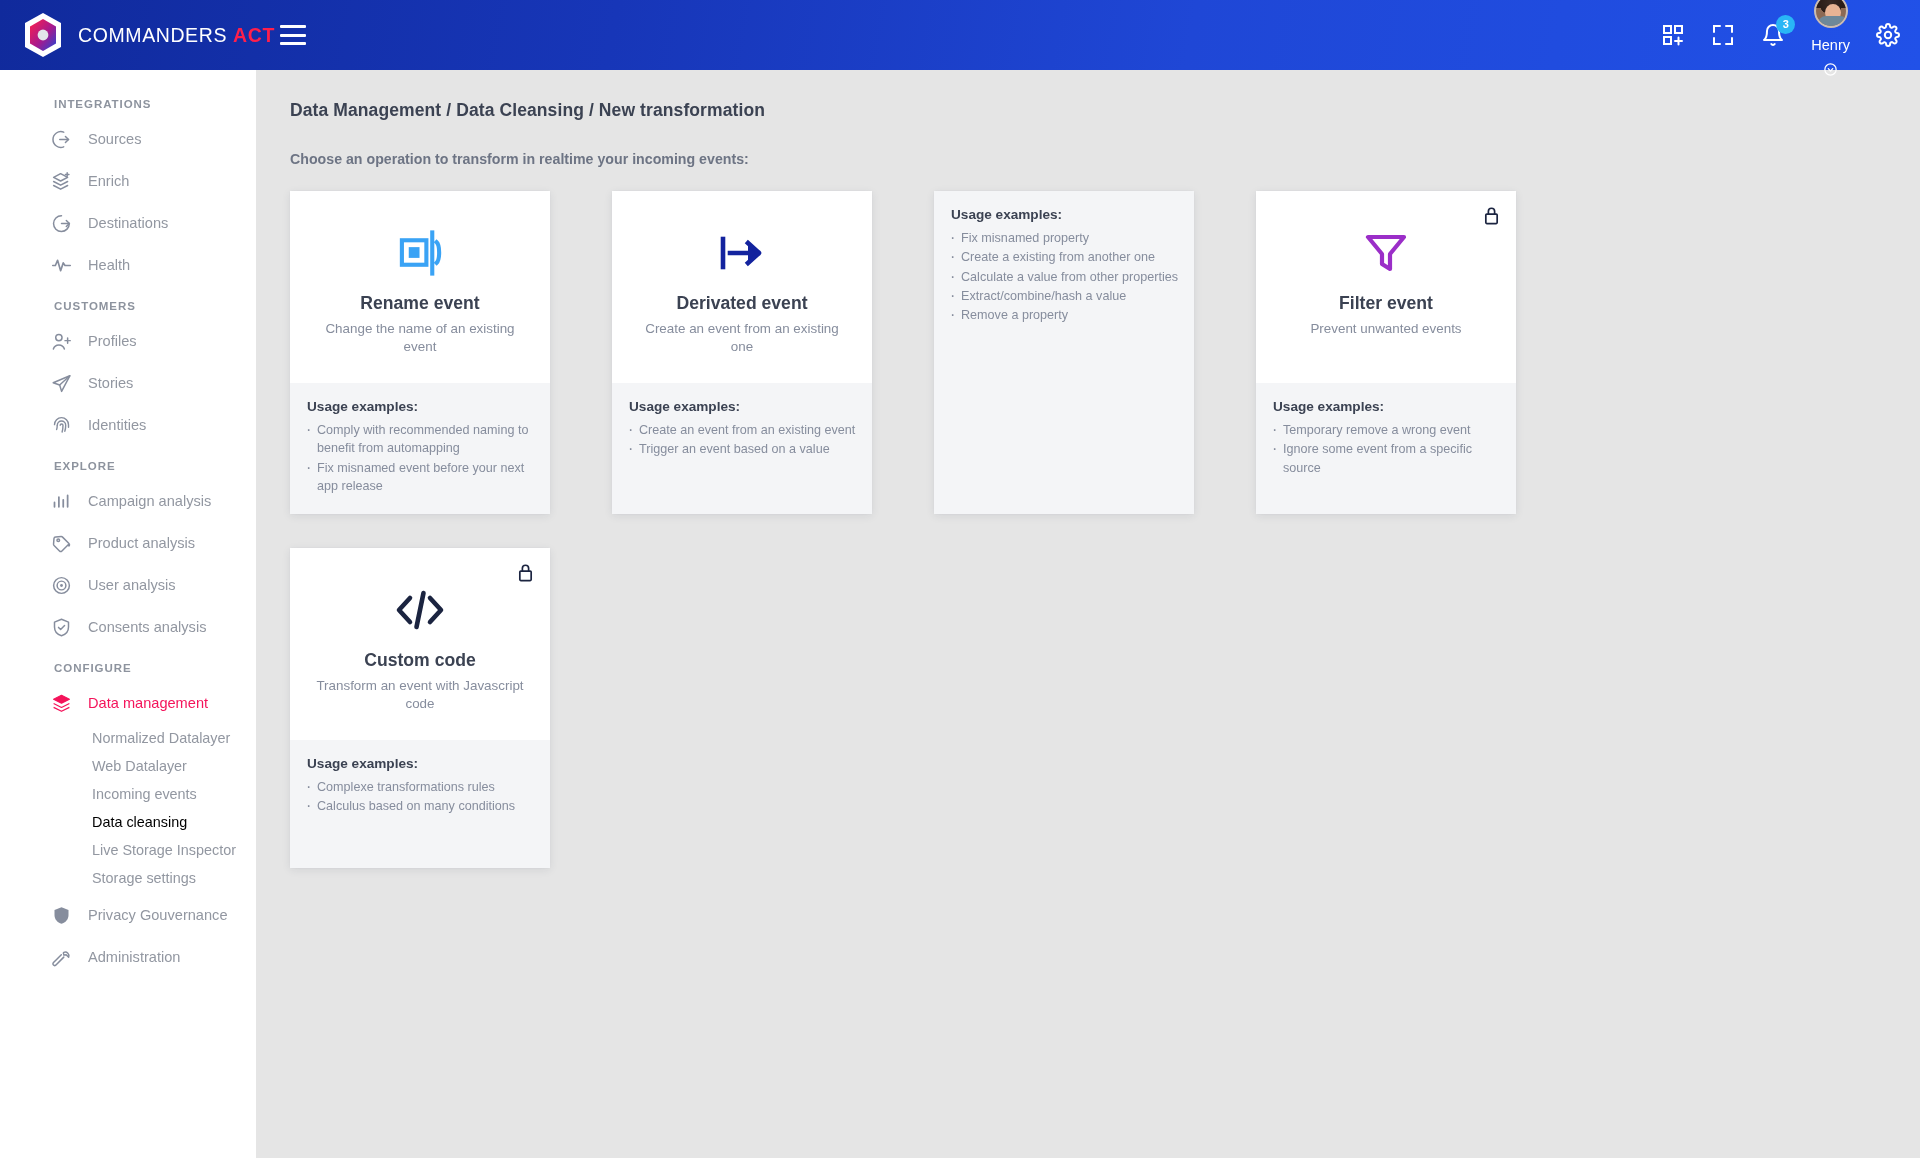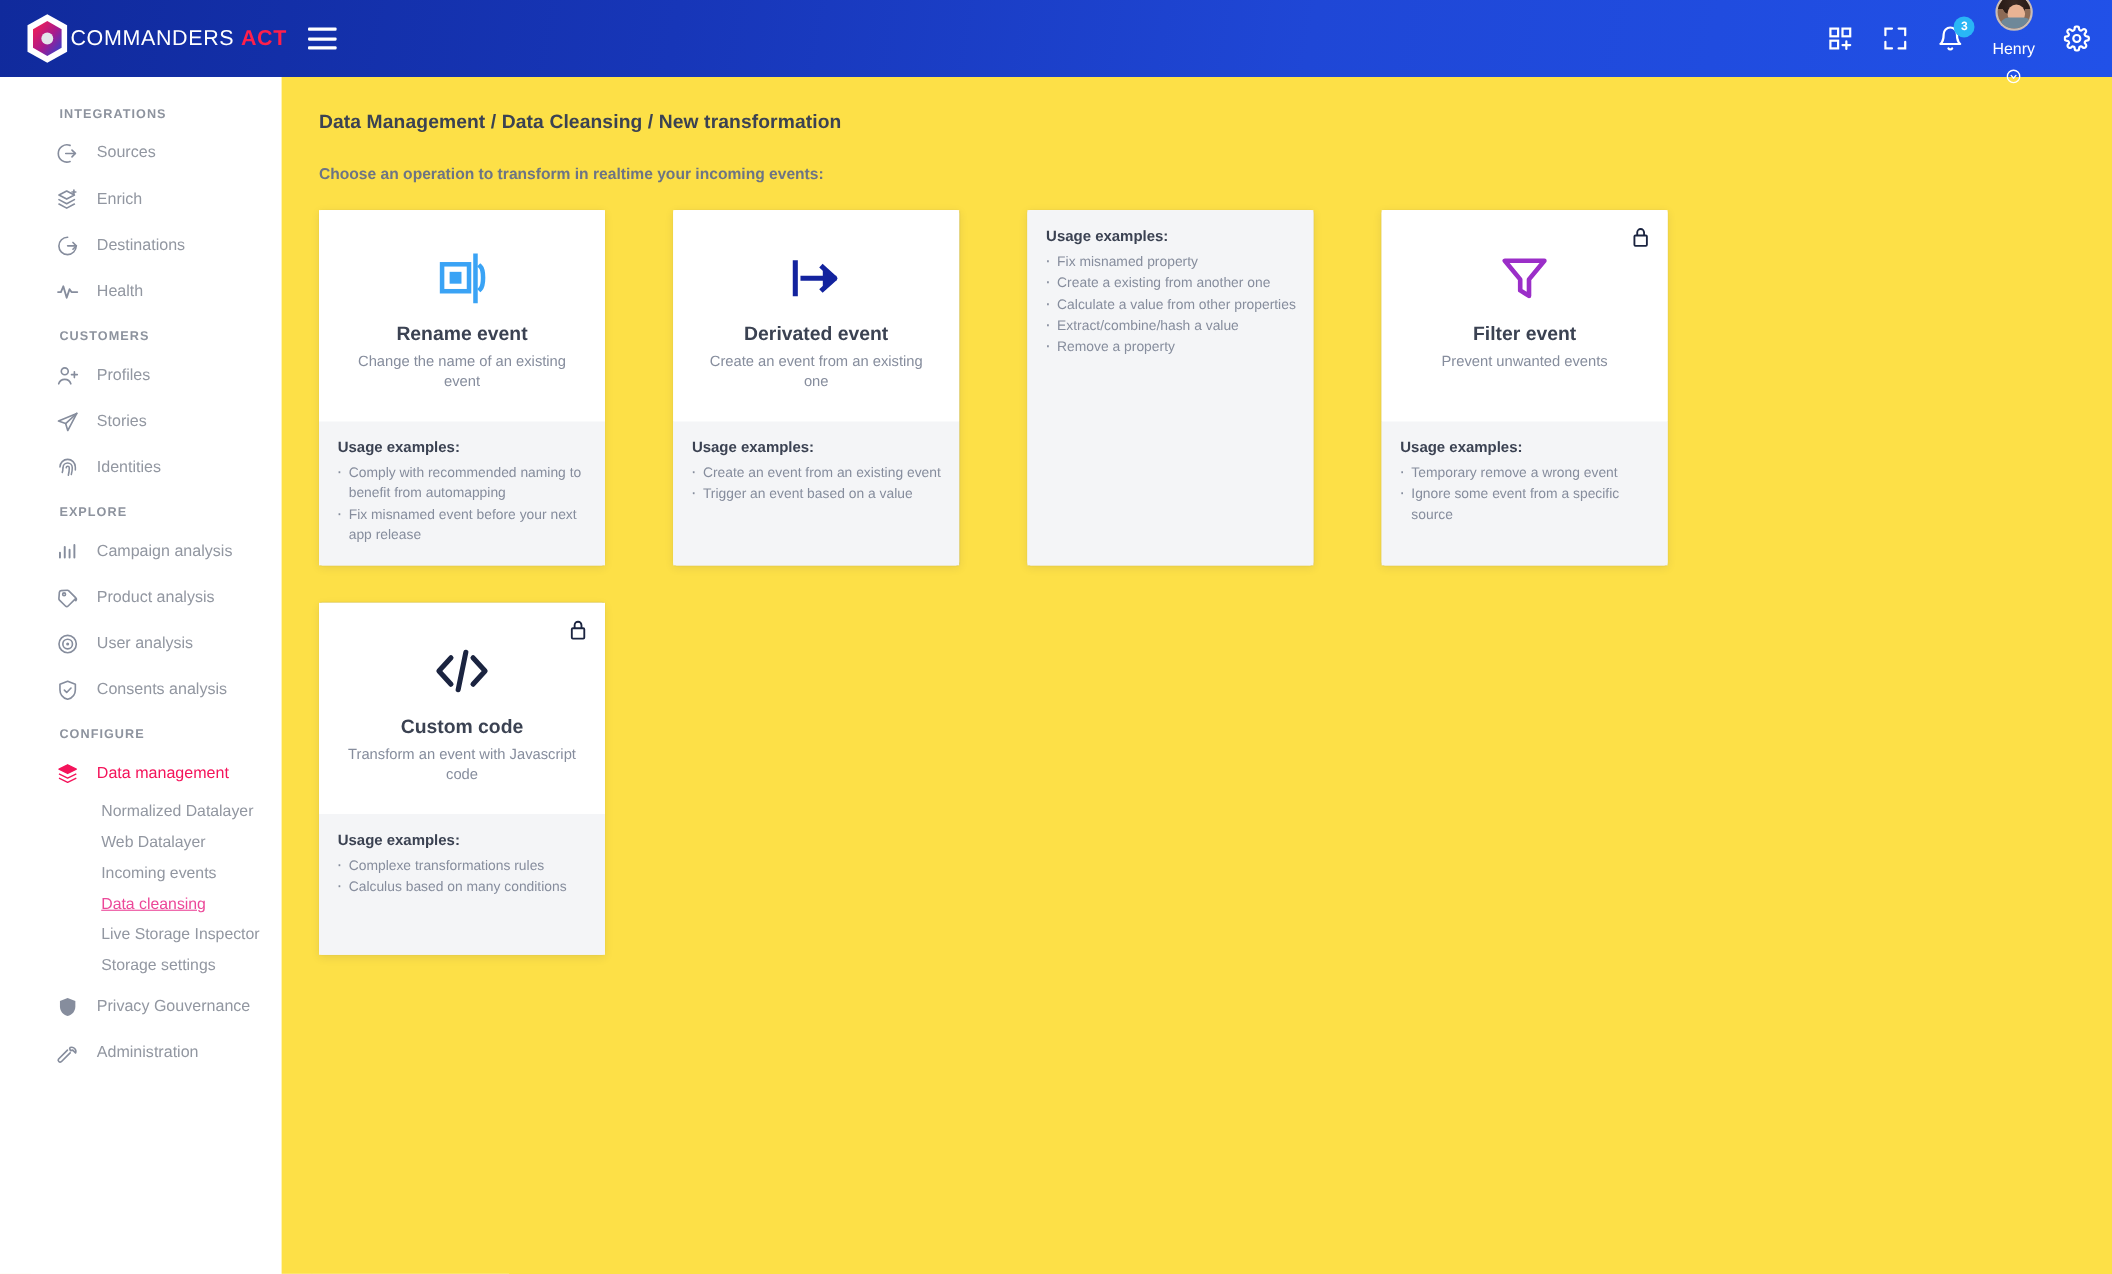--- a/index.html
+++ b/index.html
@@ -17,20 +17,21 @@
     top: 0; left: 0;
     width: 1920px; height: 70px;
     background: linear-gradient(100deg, #102a9c 0%, #1736b8 32%, #1f47d6 62%, #2151e8 100%);
     display: flex;
     align-items: center;
     z-index: 20;
   }
   .brand {
     display: flex;
     align-items: center;
+    gap: 14px;
     padding-left: 22px;
     width: 256px;
   }
   .logo-hex {
     width: 42px; height: 46px;
     position: relative;
     flex: 0 0 auto;
   }
   .brand-text {
     font-size: 19.5px;
@@ -129,28 +130,28 @@
   .nav-item.active .chev { color: #f4145b; }
   .sub-item {
     display: flex; align-items: center;
     height: 28px;
     padding-left: 64px;
     font-size: 14.4px;
     color: #9297a1;
     cursor: pointer;
     white-space: nowrap;
   }
-  .sub-item.active { color: #ec4899; text-decoration: underline; }
+  .sub-item.active { color: #000000; }
 
   
   .main {
     position: absolute;
     top: 70px; left: 256px;
     width: 1664px; height: 1088px;
-    background: #fde047;
+    background: #e5e5e5;
     padding: 30px 0 0 34px;
     overflow: hidden;
   }
   .breadcrumb {
     font-size: 17.5px;
     font-weight: 700;
     color: #3b4252;
     letter-spacing: .1px;
   }
   .subtitle {

